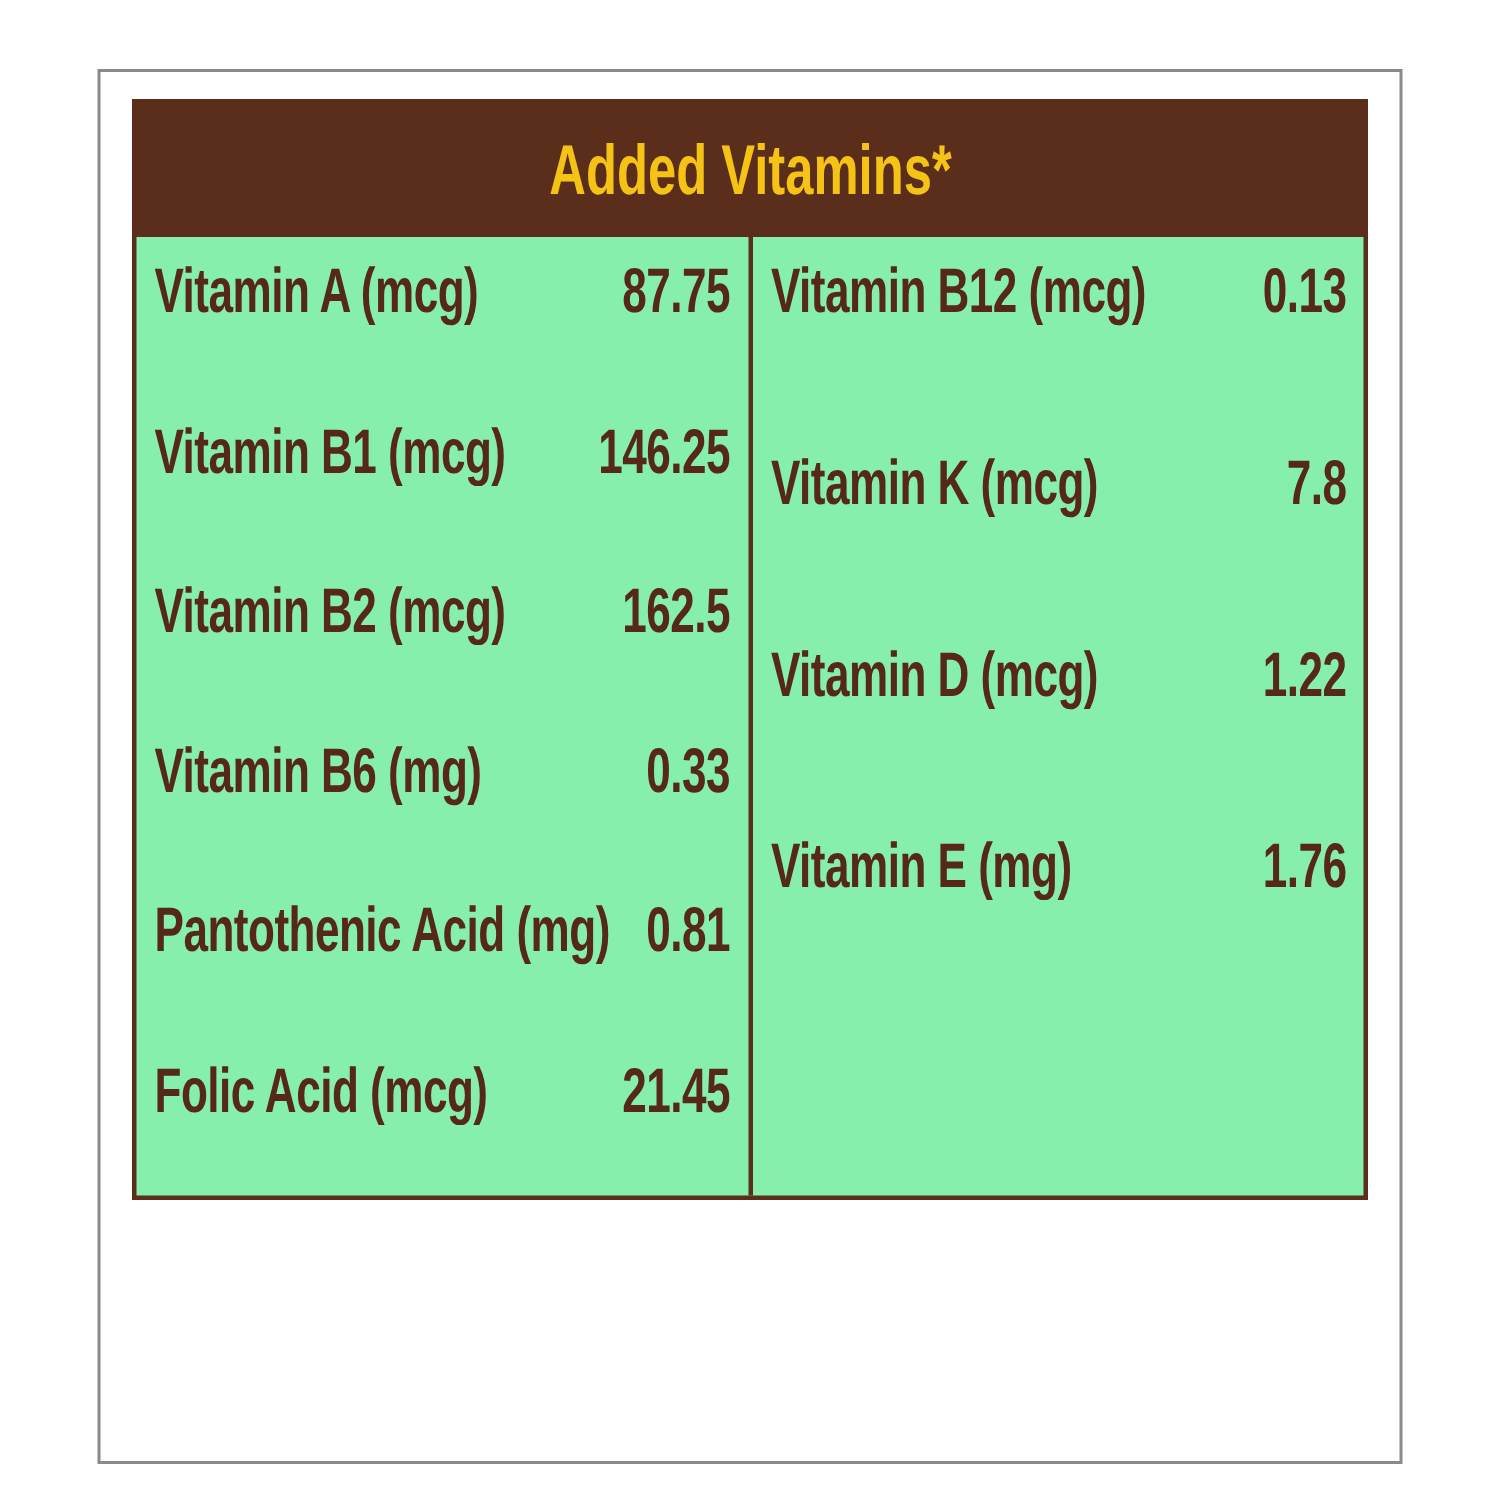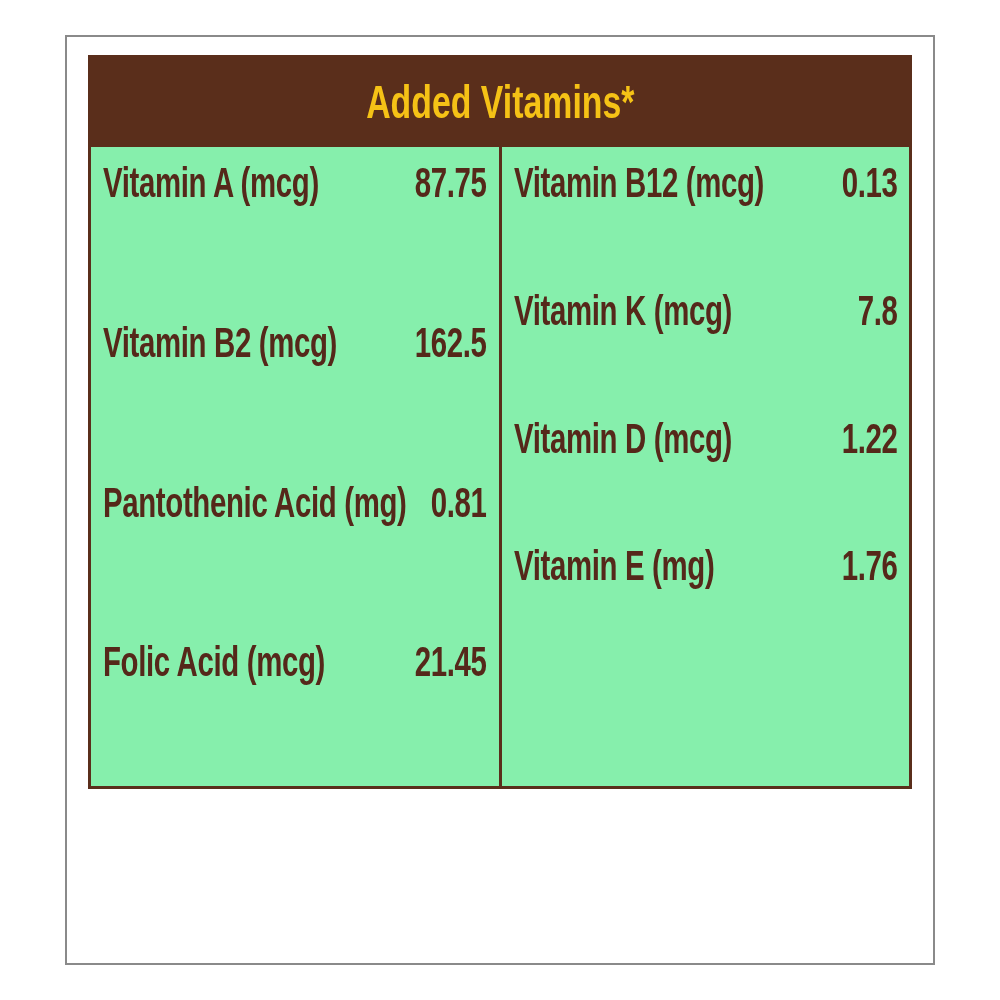--- a/index.html
+++ b/index.html
@@ -11,21 +11,21 @@
   .stage {
     position: relative;
     width: 1000px;
     height: 1000px;
     background: #ffffff;
     overflow: hidden;
   }
   .outer-frame {
     position: absolute;
     left: 65px;
-    top: 35px;
+    top: 46px;
     width: 870px;
     height: 930px;
     border: 2px solid var(--outer-border, #8a8a8a);
     box-sizing: border-box;
     background: #ffffff;
   }
   .vitamin-panel {
     position: absolute;
     left: 21px;
     top: 18px;
@@ -102,22 +102,34 @@
 
         <div class="col col-left">
           <div class="vrow">
             <div class="vrow-inner">
               <span class="vlabel">Vitamin A (mcg)</span>
               <span class="vvalue">87.75</span>
             </div>
           </div>
           <div class="vrow">
             <div class="vrow-inner">
+              <span class="vlabel">Vitamin B1 (mcg)</span>
+              <span class="vvalue">146.25</span>
+            </div>
+          </div>
+          <div class="vrow">
+            <div class="vrow-inner">
               <span class="vlabel">Vitamin B2 (mcg)</span>
               <span class="vvalue">162.5</span>
+            </div>
+          </div>
+          <div class="vrow">
+            <div class="vrow-inner">
+              <span class="vlabel">Vitamin B6 (mg)</span>
+              <span class="vvalue">0.33</span>
             </div>
           </div>
           <div class="vrow">
             <div class="vrow-inner">
               <span class="vlabel">Pantothenic Acid (mg)</span>
               <span class="vvalue">0.81</span>
             </div>
           </div>
           <div class="vrow">
             <div class="vrow-inner">

